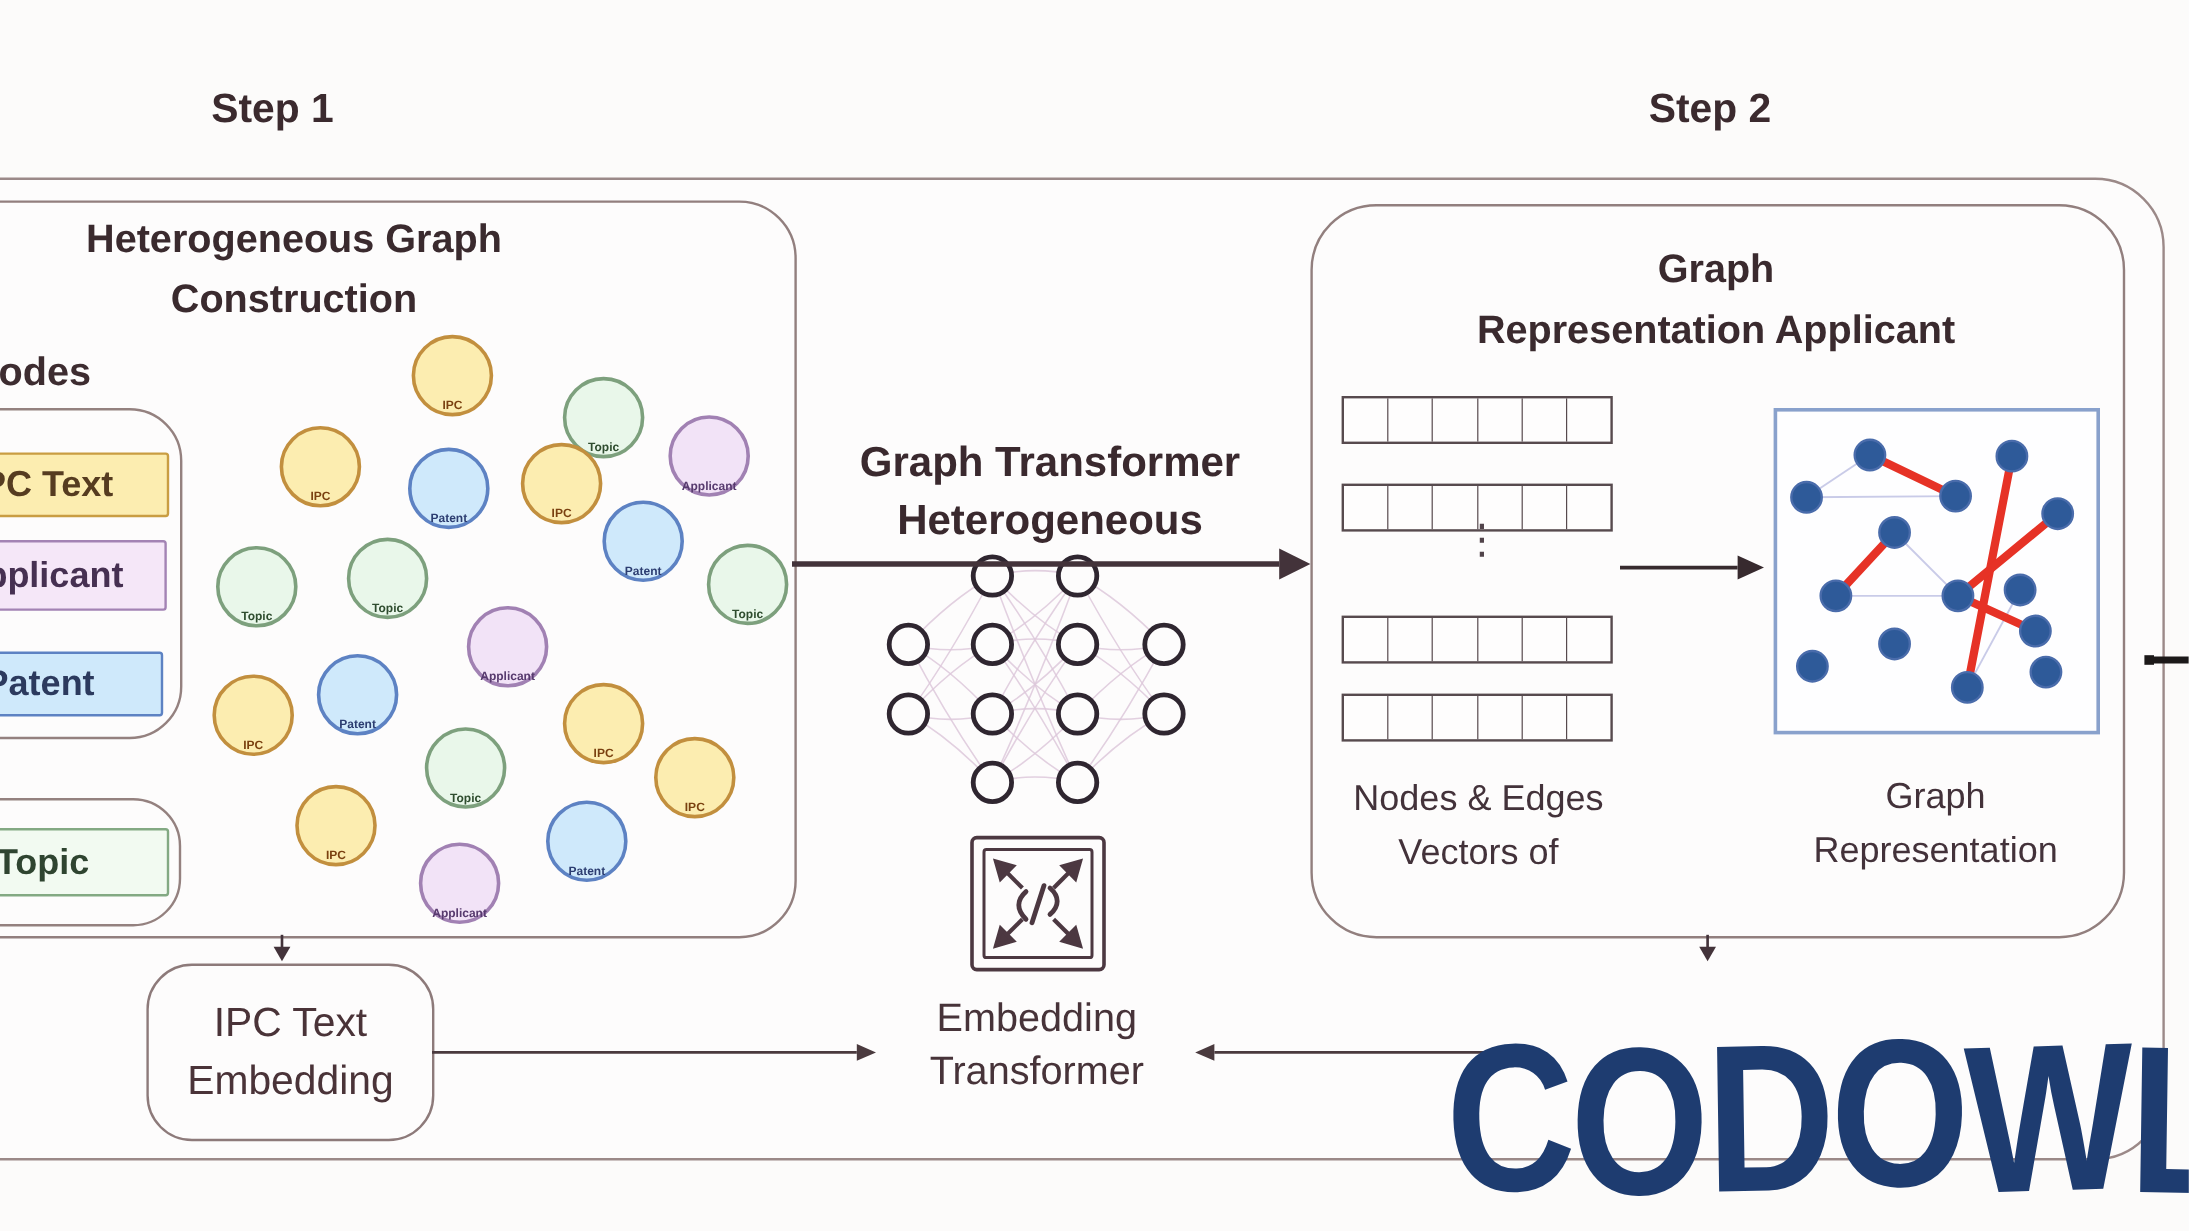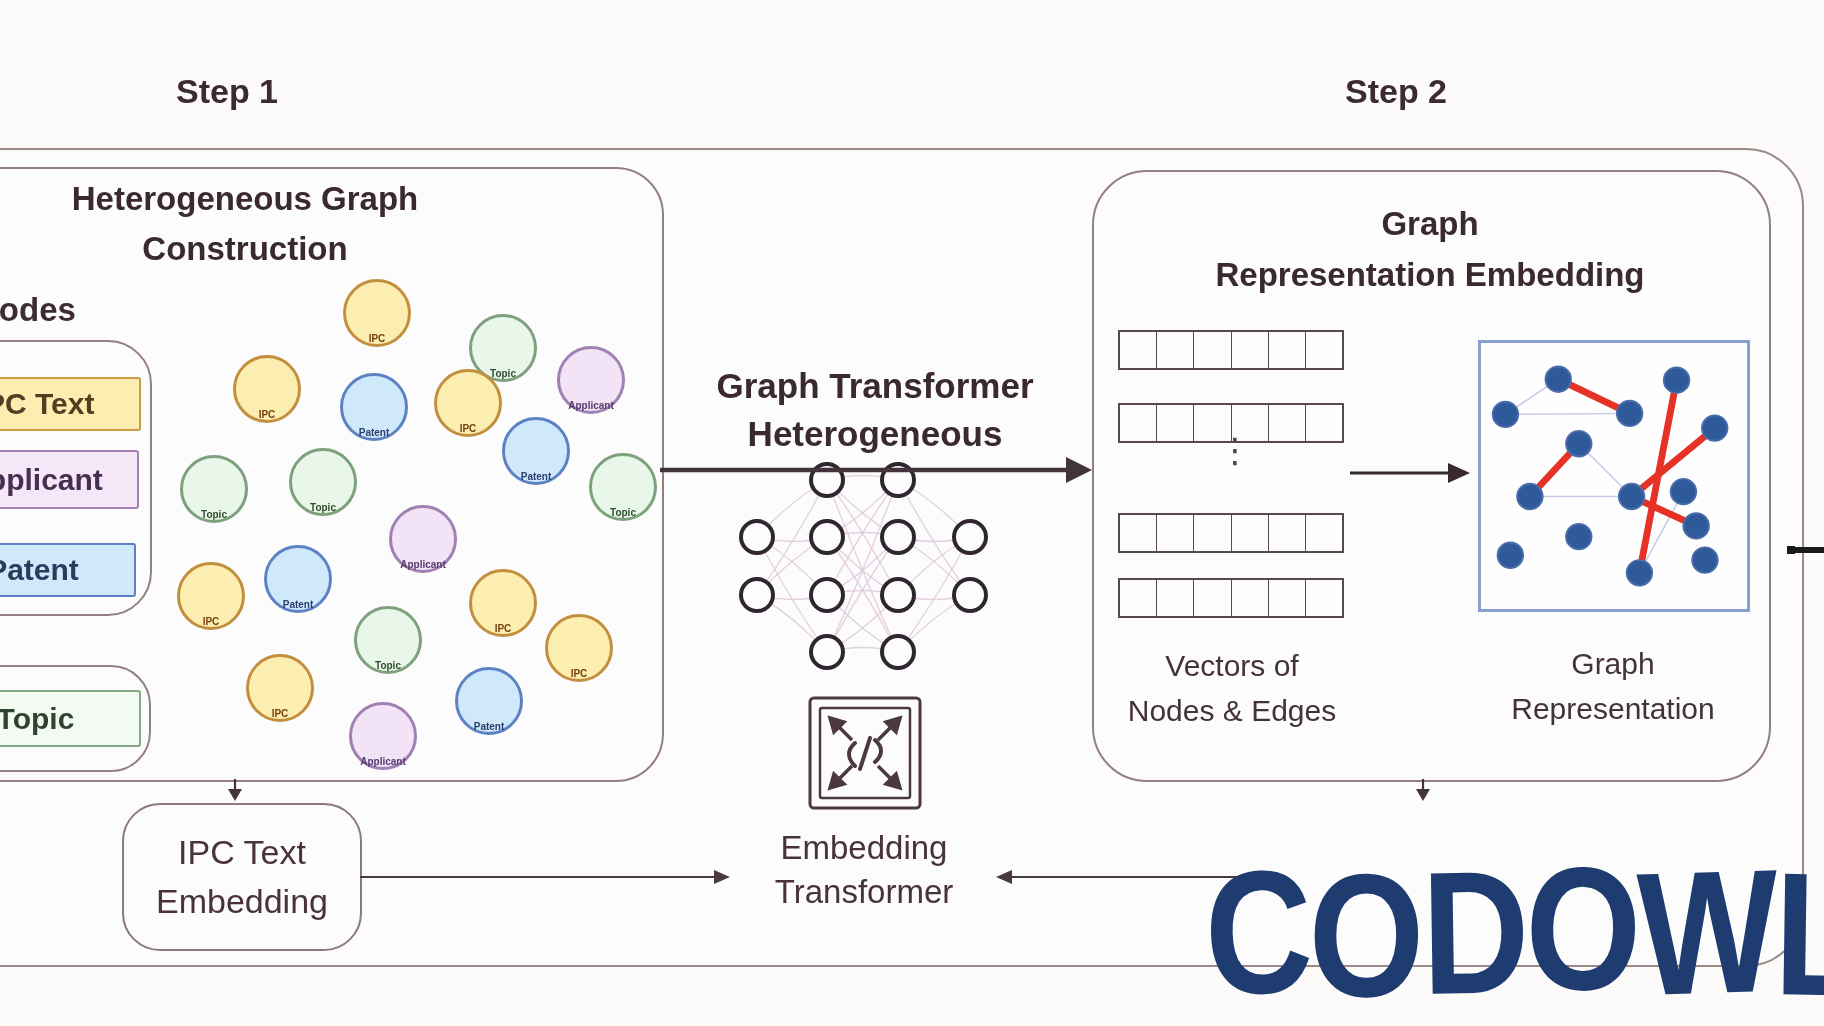--- a/index.html
+++ b/index.html
@@ -9,21 +9,21 @@
 
   .abs{position:absolute;}
   .ctr{text-align:center;}
 
   
   .outer-box{left:-80px;top:148px;width:1880px;height:815px;border:2.5px solid #9b8988;border-radius:58px;background:#fdfcfc;}
   .construction-box{left:-70px;top:167px;width:730px;height:611px;border:2.5px solid #927f7e;border-radius:48px;background:#fdfcfc;}
   .step2-box{left:1092px;top:170px;width:675px;height:608px;border:2.5px solid #927f7e;border-radius:55px;background:#fdfcfc;}
 
   .step-label{top:72px;width:300px;font-size:34px;font-weight:700;color:#3b2a2e;}
-  #step1{left:77px;} #step2{left:1246px;}
+  #step1{left:77px;} #step2{left:1275px;}
 
   .box-title{font-size:33px;font-weight:600;line-height:1.5;color:#3a2a2e;}
   #construction-title{left:-5px;top:174px;width:500px;}
   #rep-title{left:1130px;top:198px;width:600px;line-height:1.55;}
 
   #nodes-heading{left:-25px;top:291px;font-size:33px;font-weight:600;color:#3d2c30;}
 
   
   .legend-group{border:2px solid #94817f;border-radius:40px;background:#fdfcfc;}
   #legend-group-1{left:-50px;top:340px;width:198px;height:272px;border-radius:44px;}
@@ -238,21 +238,21 @@
   </div>
 
   <div id="ipc-emb-box" class="abs process-box">
     <div>IPC Text</div>
     <div>Embedding</div>
   </div>
 
   <div class="abs step2-box"></div>
   <div id="rep-title" class="abs ctr box-title">
     <div>Graph</div>
-    <div>Representation Embedding</div>
+    <div>Representation Applicant</div>
   </div>
 
   <div id="vector-wrap" class="abs">
       <div class="vector-row" style="top: 0px;">
         <div class="vector-cell"></div>
         <div class="vector-cell"></div>
         <div class="vector-cell"></div>
         <div class="vector-cell"></div>
         <div class="vector-cell"></div>
         <div class="vector-cell"></div>
@@ -277,22 +277,22 @@
         <div class="vector-cell"></div>
         <div class="vector-cell"></div>
         <div class="vector-cell"></div>
         <div class="vector-cell"></div>
         <div class="vector-cell"></div>
         <div class="vector-cell"></div>
       </div>
     </div>
   <div id="vector-dots" class="abs">⋮</div>
   <div id="vectors-caption" class="abs ctr small-caption">
+    <div>Nodes &amp; Edges</div>
     <div>Vectors of</div>
-    <div>Nodes &amp; Edges</div>
   </div>
 
   <div id="graph-rep-box" class="abs">
     <svg id="graph-svg" width="266" height="266" viewBox="0 0 272 272" style="left:0;top:0;">
         <line x1="25" y1="73" x2="79" y2="37" stroke="#c9cbe8" stroke-width="1.6"></line>
         <line x1="25" y1="73" x2="152" y2="72" stroke="#c9cbe8" stroke-width="1.6"></line>
         <line x1="100" y1="103" x2="154" y2="157" stroke="#c9cbe8" stroke-width="1.6"></line>
         <line x1="50" y1="157" x2="154" y2="157" stroke="#c9cbe8" stroke-width="1.6"></line>
         <line x1="207" y1="152" x2="162" y2="235" stroke="#c9cbe8" stroke-width="1.6"></line>
         <line x1="79" y1="37" x2="152" y2="72" stroke="#e63226" stroke-width="7" stroke-linecap="round"></line>

